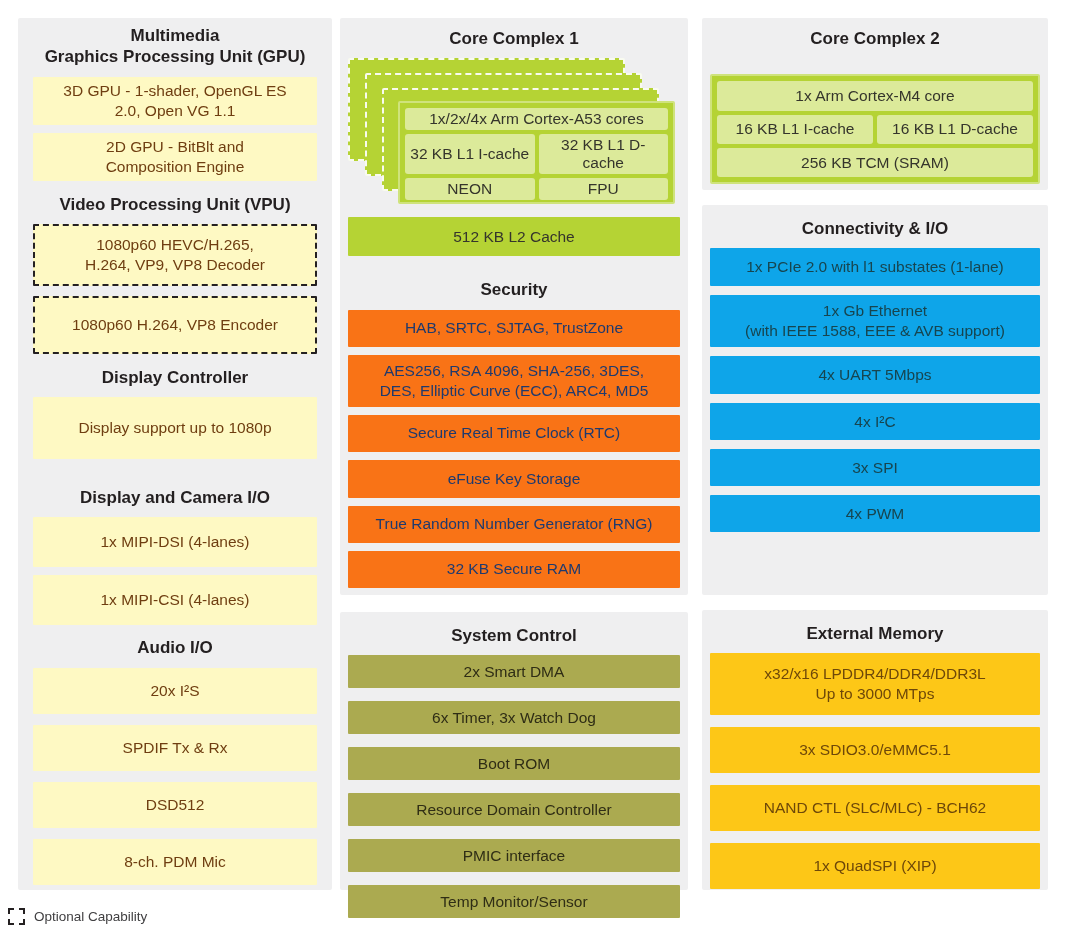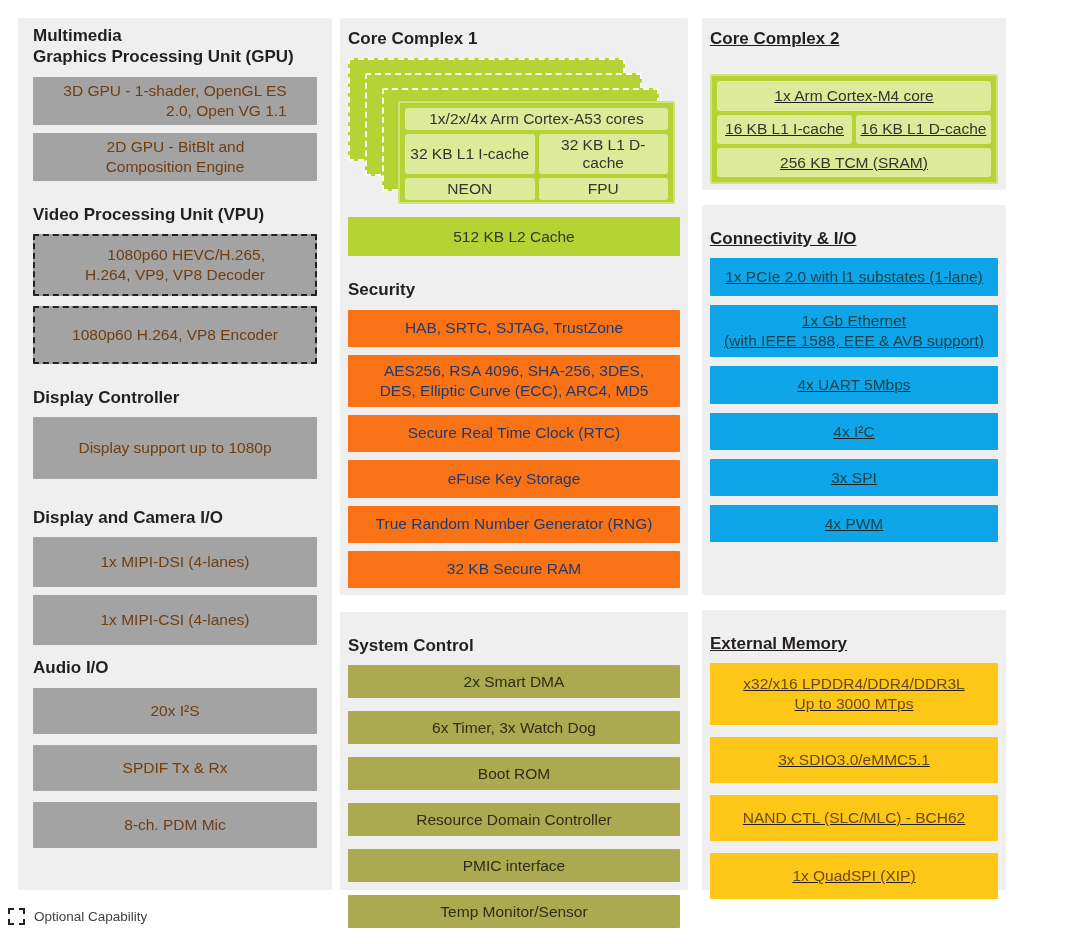--- a/index.html
+++ b/index.html
@@ -10,47 +10,47 @@
     font-family: "Liberation Sans", sans-serif;
     box-sizing: border-box;
     padding: 18px 0 0 18px;
     display: flex;
     align-items: flex-start;
     color: #231f20;
   }
   .col { display: flex; flex-direction: column; }
   .col-left  { width: 314px; margin-right: 8px;  height: 872px; }
   .col-mid   { width: 348px; margin-right: 14px; height: 872px; }
-  .col-right { width: 304px; height: 872px; text-decoration: underline; }
+  .col-right { width: 346px; height: 872px; }
 
   .panel {
     background: #efeff0;
     border-radius: 2px;
     box-sizing: border-box;
     padding: 0 8px;
   }
   .panel-left   { height: 872px; padding: 0 15px; }
   .panel-mid-a  { height: 577px; margin-bottom: 17px; }
   .panel-mid-b  { height: 278px; }
   .panel-r1     { height: 172px; margin-bottom: 15px; }
   .panel-r2     { height: 390px; margin-bottom: 15px; }
   .panel-r3     { height: 280px; }
 
   .sec-h {
     font-weight: bold;
     font-size: 17px;
     line-height: 1.25;
-    text-align: left;
+    text-align: center;
     color: #231f20;
     margin: 13px 0 9px 0;
     white-space: pre-line;
   }
   .mt6  { margin-top: 7px; }
   .mt10 { margin-top: 10px; }
-  .mt12 { margin-top: 23px; }
+  .mt12 { margin-top: 13px; }
   .mt23 { margin-top: 23px; }
   .mt26 { margin-top: 12px; }
   .mt28 { margin-top: 28px; }
 
   .blocks { display: flex; flex-direction: column; gap: 8px; }
   .gap7  { gap: 13px; }
   .gap10 { gap: 10px; }
   .gap11 { gap: 11px; }
   .gap12 { gap: 12px; }
   .gap-c { gap: 9px; }
@@ -58,21 +58,21 @@
   .blk {
     display: flex; align-items: center; justify-content: center;
     text-align: center;
     border-radius: 1px;
     font-size: 15.5px;
     line-height: 1.28;
     padding: 4px 8px;
     box-sizing: border-box;
     white-space: pre-line;
   }
-  .blk-orange { background: #a3a3a3; color: #6f3e11; text-align: right; }
+  .blk-orange { background: #fef9c3; color: #6f3e11; }
   .blk-blue   { background: #f97316; color: #1f3a6e; }
   .blk-teal   { background: #0ea5e9; color: #17454f; }
   .blk-olive  { background: #abaa50; color: #2f2d15; }
   .blk-yellow { background: #fdc717; color: #6e4809; }
   .blk-green  { background: #b5d334; color: #35352c; }
   .optional   { border: 2px dashed #242021; }
 
   .mh33 { min-height: 33px; }
   .mh37 { min-height: 37px; }
   .mh38 { min-height: 38px; }
@@ -167,20 +167,21 @@
       <div class="sec-h mt28">Display and Camera I/O</div>
       <div class="blocks">
         <div class="blk blk-orange mh50">1x MIPI-DSI (4-lanes)</div>
         <div class="blk blk-orange mh50">1x MIPI-CSI (4-lanes)</div>
       </div>
 
       <div class="sec-h mt26">Audio I/O</div>
       <div class="blocks gap11">
         <div class="blk blk-orange mh46">20x I²S</div>
         <div class="blk blk-orange mh46">SPDIF Tx &amp; Rx</div>
+        <div class="blk blk-orange mh46">DSD512</div>
         <div class="blk blk-orange mh46">8-ch. PDM Mic</div>
       </div>
 
     </div>
   </div>
 
   <div class="col col-mid">
 
     <div class="panel panel-mid-a">
       <div class="sec-h mt10">Core Complex 1</div>

